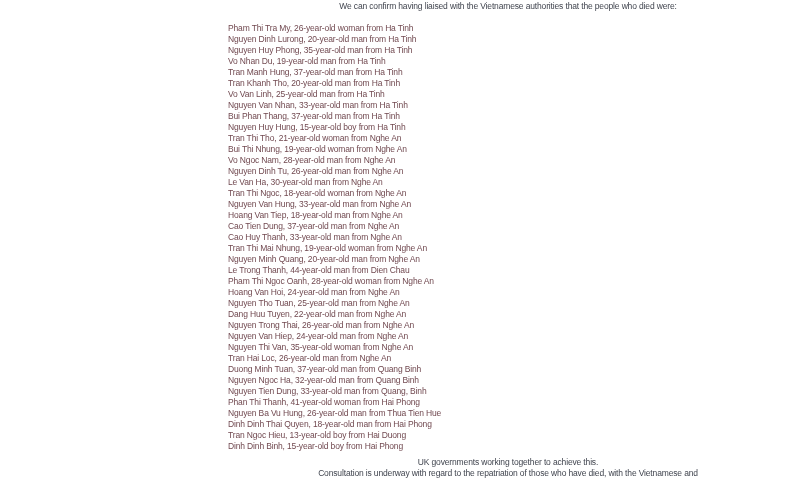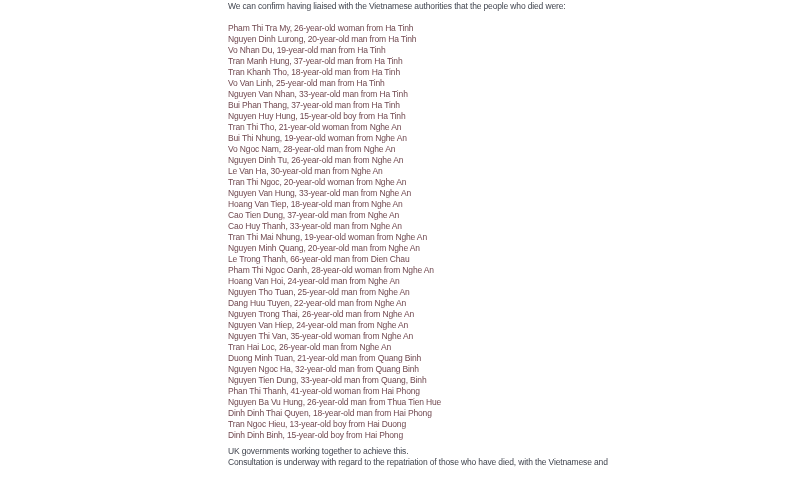--- a/index.html
+++ b/index.html
@@ -21,20 +21,21 @@
     color: #41454F;
   }
   .paragraph {
     margin: 0;
     line-height: 11px;
     color: #41454F;
   }
   .paragraph .line {
     display: block;
     white-space: nowrap;
+    text-align: center;
   }
   .victim-list {
     margin-top: 11px;
     margin-bottom: 5px;
   }
   .victim {
     line-height: 11px;
     white-space: nowrap;
     color: #714950;
   }
@@ -45,49 +46,50 @@
 </head>
 <body>
 
 <div class="content">
   <p class="paragraph">
     <span class="line">We can confirm having liaised with the Vietnamese authorities that the people who died were:</span>
   </p>
   <div class="victim-list">
       <div class="victim">Pham Thi Tra My, 26-year-old woman from Ha Tinh</div>
       <div class="victim">Nguyen Dinh Lurong, 20-year-old man from Ha Tinh</div>
+      <div class="victim">Nguyen Huy Phong, 35-year-old man from Ha Tinh</div>
       <div class="victim">Vo Nhan Du, 19-year-old man from Ha Tinh</div>
       <div class="victim">Tran Manh Hung, 37-year-old man from Ha Tinh</div>
-      <div class="victim">Tran Khanh Tho, 18-year-old man from Ha Tinh</div>
+      <div class="victim">Tran Khanh Tho, 20-year-old man from Ha Tinh</div>
       <div class="victim">Vo Van Linh, 25-year-old man from Ha Tinh</div>
       <div class="victim">Nguyen Van Nhan, 33-year-old man from Ha Tinh</div>
       <div class="victim">Bui Phan Thang, 37-year-old man from Ha Tinh</div>
       <div class="victim">Nguyen Huy Hung, 15-year-old boy from Ha Tinh</div>
       <div class="victim">Tran Thi Tho, 21-year-old woman from Nghe An</div>
       <div class="victim">Bui Thi Nhung, 19-year-old woman from Nghe An</div>
       <div class="victim">Vo Ngoc Nam, 28-year-old man from Nghe An</div>
       <div class="victim">Nguyen Dinh Tu, 26-year-old man from Nghe An</div>
       <div class="victim">Le Van Ha, 30-year-old man from Nghe An</div>
-      <div class="victim">Tran Thi Ngoc, 20-year-old woman from Nghe An</div>
+      <div class="victim">Tran Thi Ngoc, 18-year-old woman from Nghe An</div>
       <div class="victim">Nguyen Van Hung, 33-year-old man from Nghe An</div>
       <div class="victim">Hoang Van Tiep, 18-year-old man from Nghe An</div>
       <div class="victim">Cao Tien Dung, 37-year-old man from Nghe An</div>
       <div class="victim">Cao Huy Thanh, 33-year-old man from Nghe An</div>
       <div class="victim">Tran Thi Mai Nhung, 19-year-old woman from Nghe An</div>
       <div class="victim">Nguyen Minh Quang, 20-year-old man from Nghe An</div>
-      <div class="victim">Le Trong Thanh, 66-year-old man from Dien Chau</div>
+      <div class="victim">Le Trong Thanh, 44-year-old man from Dien Chau</div>
       <div class="victim">Pham Thi Ngoc Oanh, 28-year-old woman from Nghe An</div>
       <div class="victim">Hoang Van Hoi, 24-year-old man from Nghe An</div>
       <div class="victim">Nguyen Tho Tuan, 25-year-old man from Nghe An</div>
       <div class="victim">Dang Huu Tuyen, 22-year-old man from Nghe An</div>
       <div class="victim">Nguyen Trong Thai, 26-year-old man from Nghe An</div>
       <div class="victim">Nguyen Van Hiep, 24-year-old man from Nghe An</div>
       <div class="victim">Nguyen Thi Van, 35-year-old woman from Nghe An</div>
       <div class="victim">Tran Hai Loc, 26-year-old man from Nghe An</div>
-      <div class="victim">Duong Minh Tuan, 21-year-old man from Quang Binh</div>
+      <div class="victim">Duong Minh Tuan, 37-year-old man from Quang Binh</div>
       <div class="victim">Nguyen Ngoc Ha, 32-year-old man from Quang Binh</div>
       <div class="victim">Nguyen Tien Dung, 33-year-old man from Quang, Binh</div>
       <div class="victim">Phan Thi Thanh, 41-year-old woman from Hai Phong</div>
       <div class="victim">Nguyen Ba Vu Hung, 26-year-old man from Thua Tien Hue</div>
       <div class="victim">Dinh Dinh Thai Quyen, 18-year-old man from Hai Phong</div>
       <div class="victim">Tran Ngoc Hieu, 13-year-old boy from Hai Duong</div>
       <div class="victim">Dinh Dinh Binh, 15-year-old boy from Hai Phong</div>
     </div>
   <p class="paragraph closing">
     <span class="line">UK governments working together to achieve this.</span>

